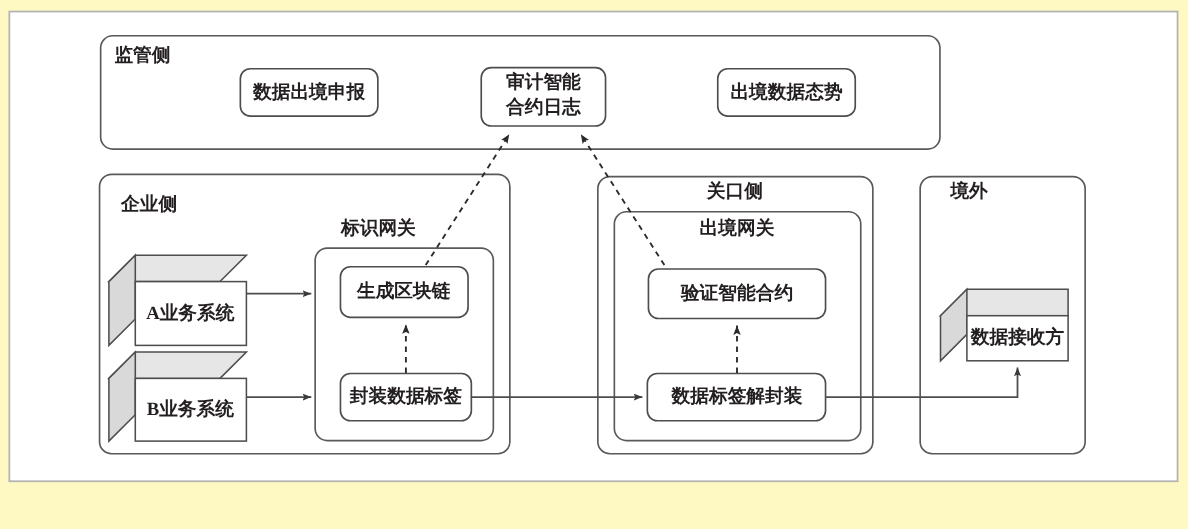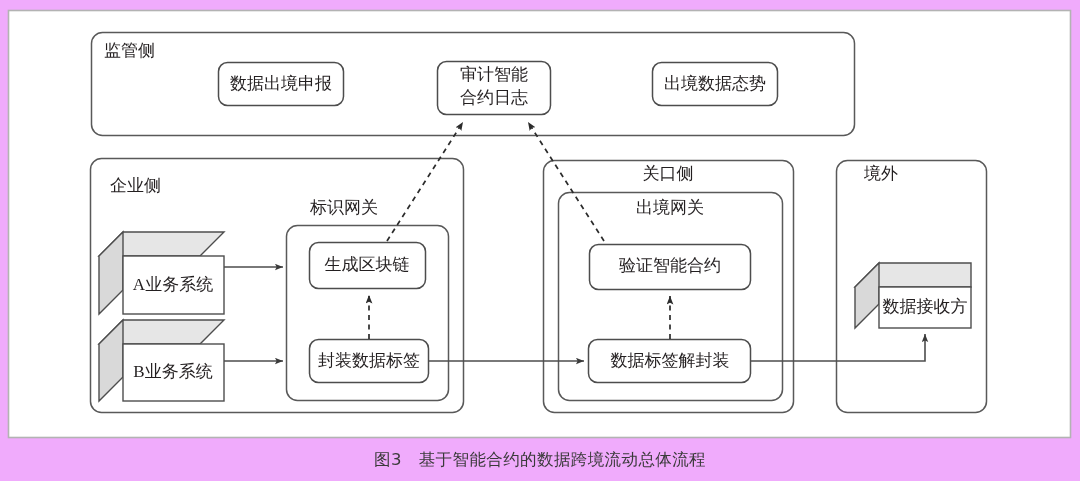--- a/index.html
+++ b/index.html
@@ -10,21 +10,22 @@
   body {
     width: 1080px;
     height: 481px;
     font-family: "Liberation Serif", "DejaVu Serif", serif;
     overflow: hidden;
   }
   #figure-root {
     position: relative;
     width: 1080px;
     height: 481px;
-    background: #f0abfc;
+    background: #fef9c3;
+    font-weight: bold;
   }
   #diagram-svg {
     position: absolute;
     left: 0;
     top: 0;
     width: 1080px;
     height: 481px;
   }
   .box-label {
     font-family: "Liberation Serif", "DejaVu Serif", serif;
@@ -164,15 +165,14 @@
     <line x1="670" y1="339" x2="670" y2="296" stroke="#2b2b2b" stroke-width="1.7" stroke-dasharray="5,4.5" marker-end="url(#arrow-dashed)"></line>
 
     <path d="M750,361 L925,361 L925,334" fill="none" stroke="#4d4d4d" stroke-width="1.6" marker-end="url(#arrow-solid)"></path>
 
     <line x1="387" y1="241" x2="463" y2="122" stroke="#2b2b2b" stroke-width="1.7" stroke-dasharray="5,4.5" marker-end="url(#arrow-dashed)"></line>
 
     <line x1="604" y1="241" x2="528" y2="122" stroke="#2b2b2b" stroke-width="1.7" stroke-dasharray="5,4.5" marker-end="url(#arrow-dashed)"></line>
 
   </svg>
 
-  <div class="caption">图3　基于智能合约的数据跨境流动总体流程</div>
 
 </div>
 
 </body></html>

